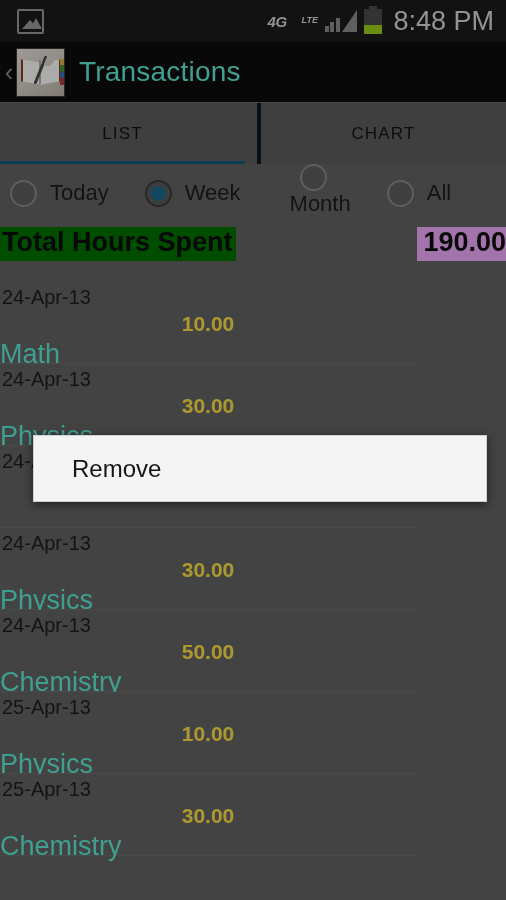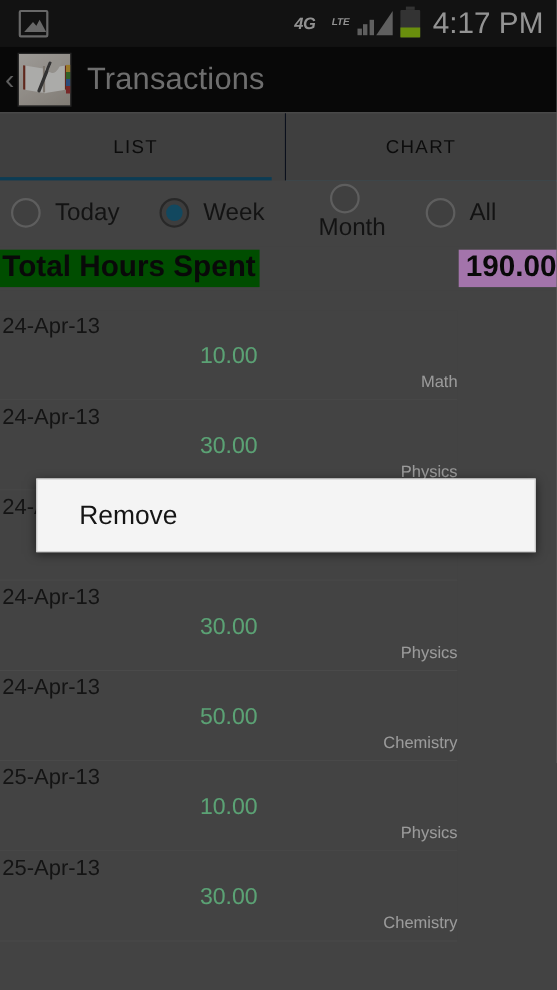--- a/index.html
+++ b/index.html
@@ -80,40 +80,40 @@
     position:absolute;left:22px;top:6px;width:3px;height:30px;background:#4a4a4a;
     transform:rotate(22deg);border-radius:2px;
   }
   .app-icon .nib{
     position:absolute;left:29px;top:4px;width:8px;height:14px;background:#d9d4cd;
     transform:rotate(22deg);border-radius:60% 10% 60% 10%;
   }
   .app-icon .tabs{position:absolute;right:0px;top:10px;width:4px;height:26px;
     background:linear-gradient(#e2b33d 0 25%,#4b8f3a 25% 50%,#3f6fb5 50% 75%,#b03a3a 75% 100%);}
   .ab-title{
-    color:#a3a3a3;font-size:28px;margin-left:14px;letter-spacing:0.2px;
+    color:#5eead4;font-size:28px;margin-left:14px;letter-spacing:0.2px;
   }
 
   
   .tabs-row{
     position:absolute;left:0;top:102px;width:506px;height:62px;
     background:#5e5e5e;display:flex;border-top:1px solid #717171;gap:12px;
   }
   .tab{
     flex:1;display:flex;align-items:center;justify-content:center;
     color:#121212;font-size:17px;letter-spacing:1.2px;position:relative;
   }
-  .tab + .tab{border-left:1px solid #0f172a;text-align:center;}
+  .tab + .tab{border-left:4px solid #0f172a;text-align:center;}
   .tab .ind{position:absolute;left:0;right:0;bottom:0;height:4px;background:#13597c;}
   .tab.inactive .ind{height:1px;background:#4a7e96;}
 
   
   .filter-row{
     position:absolute;left:0;top:164px;width:506px;height:58px;
-    display:flex;align-items:center;background:#636363;
+    display:flex;background:#636363;
   }
   .rb{display:flex;align-items:center;}
   .rb .circ{
     width:27px;height:27px;border-radius:50%;border:2px solid #8b8b8b;
     box-sizing:border-box;display:flex;align-items:center;justify-content:center;
     background:rgba(0,0,0,0.04);
   }
   .rb.on .circ{border-color:#3c3c3c;background:#5b5b5b;}
   .rb.on .circ:after{
     content:"";width:15px;height:15px;border-radius:50%;background:#1b6a8c;
@@ -142,25 +142,25 @@
   .list{position:absolute;left:0;top:264px;width:416px;bottom:0;overflow:hidden;margin-top:18px;}
   .row{
     position:relative;height:82px;border-bottom:1px solid #6d6d6d;
     background:#636363;box-sizing:border-box;
   }
   .row .date{
     position:absolute;left:2px;top:4px;color:#1e1e1e;font-size:20px;
   }
   .row .amt{
     position:absolute;left:0;right:0;top:30px;text-align:center;
-    color:#86efac;font-size:21px;font-weight:normal;
+    color:#fde047;font-size:21px;font-weight:bold;
   }
   .row .cat{
-    position:absolute;left:0;right:0;top:57px;text-align:right;
-    color:#e5e5e5;font-size:15px;
+    position:absolute;left:0;right:0;top:57px;text-align:left;
+    color:#5eead4;font-size:27px;
   }
 
   
   .scrim{
     position:absolute;left:0;top:0;width:506px;height:900px;
     background:rgba(0,0,0,0.32);pointer-events:none;
   }
   .dialog{
     position:absolute;left:33px;top:435px;width:439px;height:65px;
     background:#f4f4f4;border:1px solid #cfcfcf;
@@ -188,21 +188,21 @@
       </span>
       <span class="signal">
         <i></i>
           <i></i>
           <i></i>
           <span class="signal-tri"></span>
       </span>
       <span class="battery">
         <span class="lvl"></span>
       </span>
-      <span class="clock">4:17 PM</span>
+      <span class="clock">8:48 PM</span>
     </div>
   </div>
 
   <div class="actionbar">
     <span class="back-caret">‹</span>
     <span class="app-icon">
       <span class="pgL"></span>
         <span class="pgR"></span>
         <span class="spine"></span>
       <span class="quill"></span>

